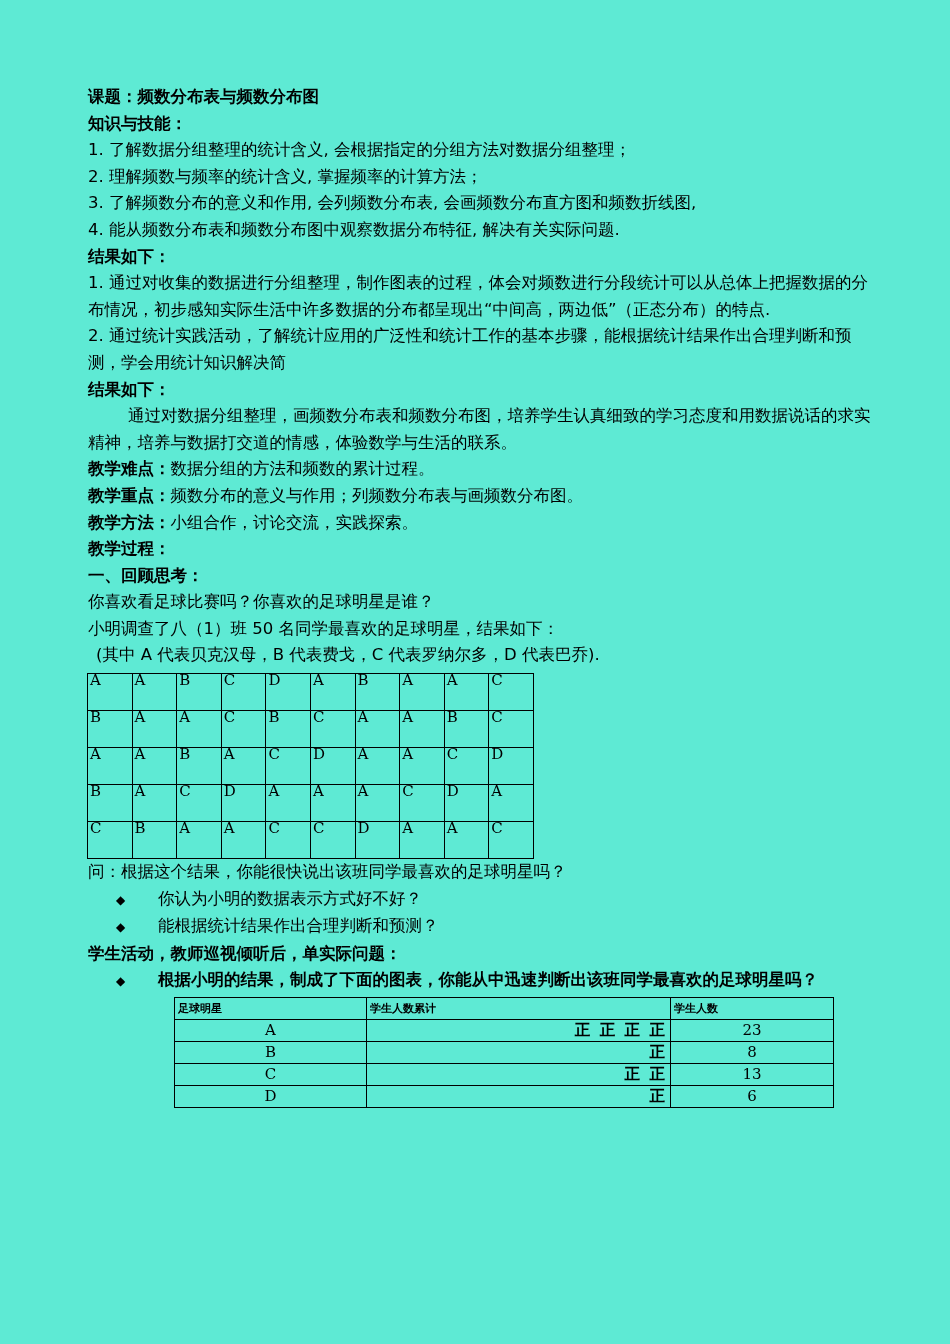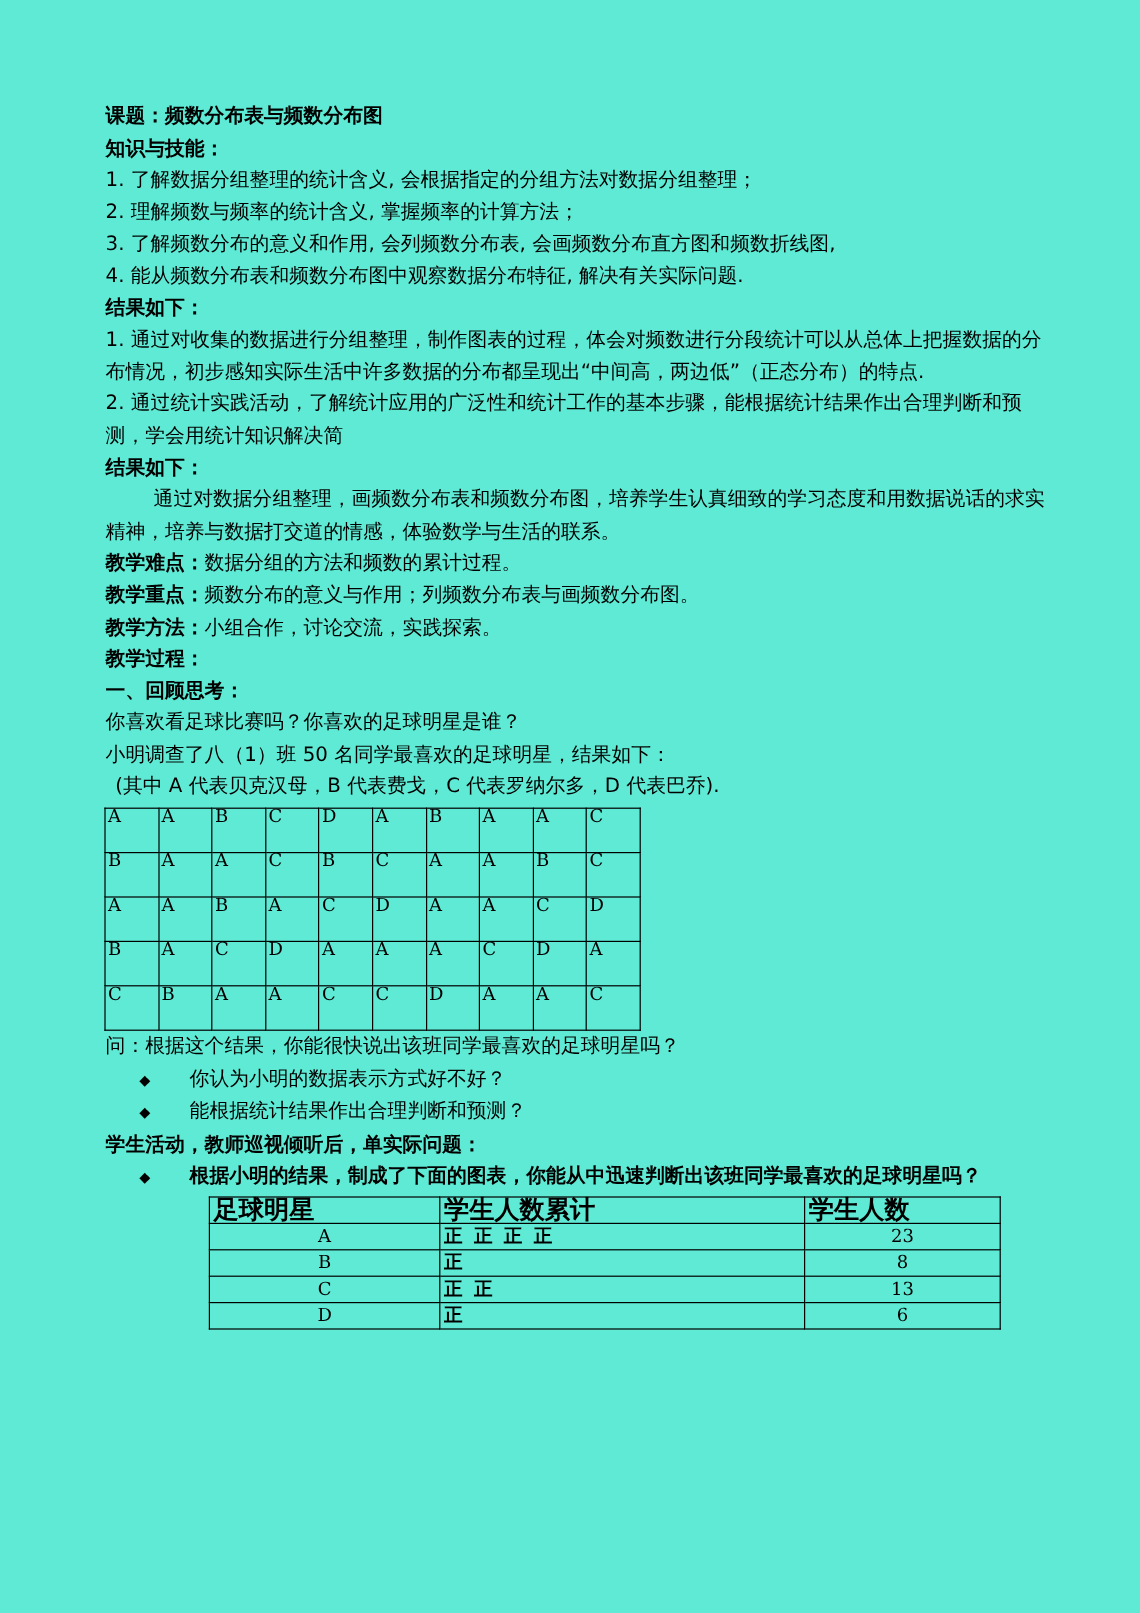--- a/index.html
+++ b/index.html
@@ -106,31 +106,31 @@
     border: 1px solid #000;
     height: 21px;
     font-size: 15px;
     line-height: 19px;
     padding: 0px 3px;
     font-family: "DejaVu Serif", "Liberation Serif", serif;
   }
   table.stats td.head {
     font-family: "DejaVu Sans", "Liberation Sans", sans-serif;
     font-weight: bold;
-    font-size: 21px;
+    font-size: 11px;
     text-align: left;
   }
   table.stats td.center {
     text-align: center;
   }
   table.stats td.tally {
     font-family: "DejaVu Sans", "Liberation Sans", sans-serif;
     font-weight: bold;
     font-size: 15.5px;
-    text-align: left;
+    text-align: right;
     letter-spacing: 2px;
   }
   .col-a { width: 185px; }
   .col-b { width: 297px; }
   .col-c { width: 156px; }
 </style>
 </head>
 <body>
 
 <div class="page">

